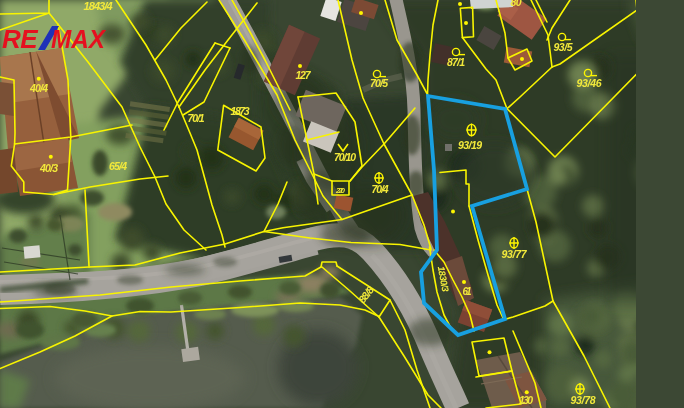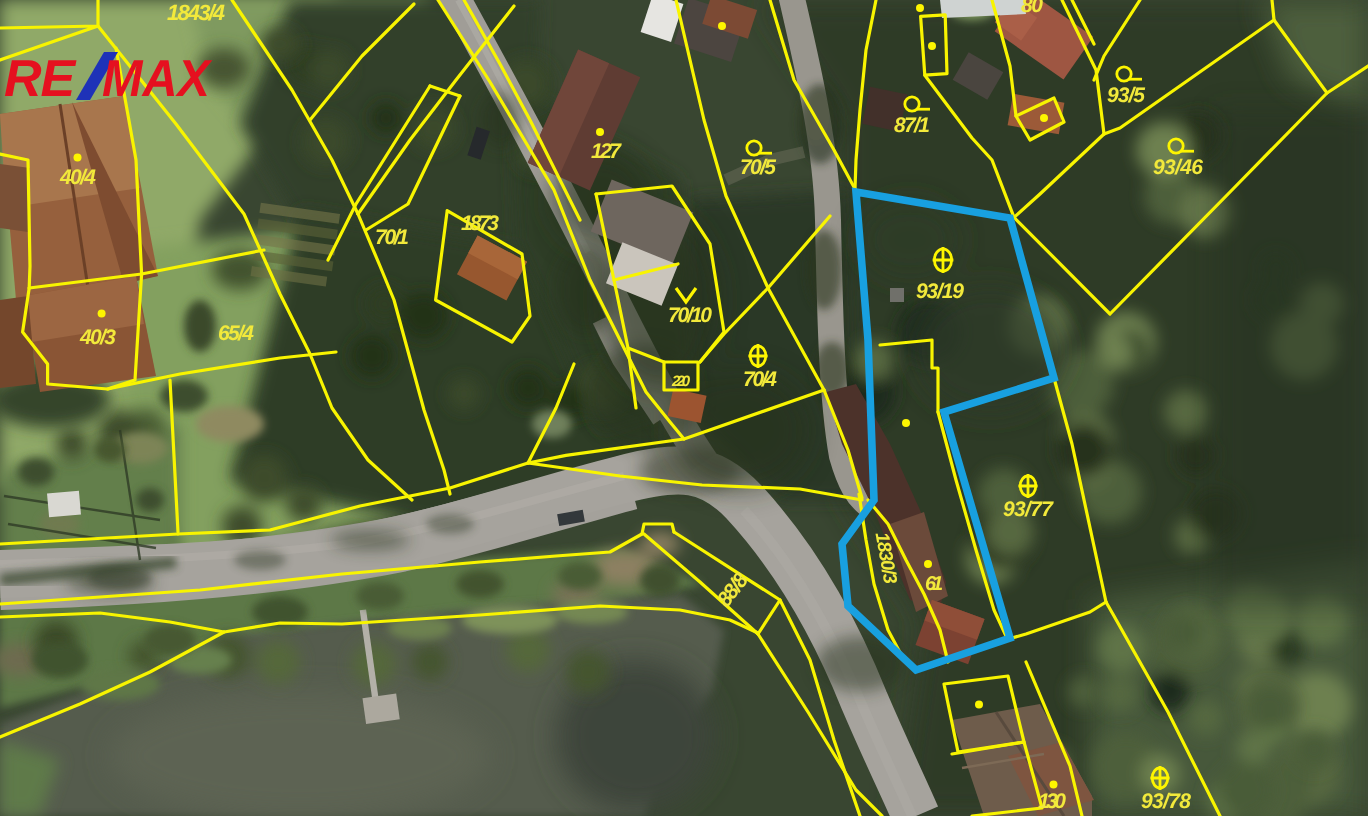--- a/index.html
+++ b/index.html
@@ -1,16 +1,16 @@
 <!DOCTYPE html>
 <html><head>
 <meta charset="utf-8">
 <style>
 html,body{margin:0;padding:0;background:#3c4834;}
-#map{position:relative;width:684px;height:408px;overflow:hidden;font-family:"Liberation Sans",sans-serif;}
+#map{position:relative;width:636px;height:408px;overflow:hidden;font-family:"Liberation Sans",sans-serif;}
 </style>
 </head>
 <body>
 <div id="map">
 <svg width="684" height="408" viewBox="0 0 684 408">
 <defs>
 <filter id="b2" x="-30%" y="-30%" width="160%" height="160%">
           <feGaussianBlur stdDeviation="2"></feGaussianBlur>
         </filter>
 <filter id="b4" x="-40%" y="-40%" width="180%" height="180%">

